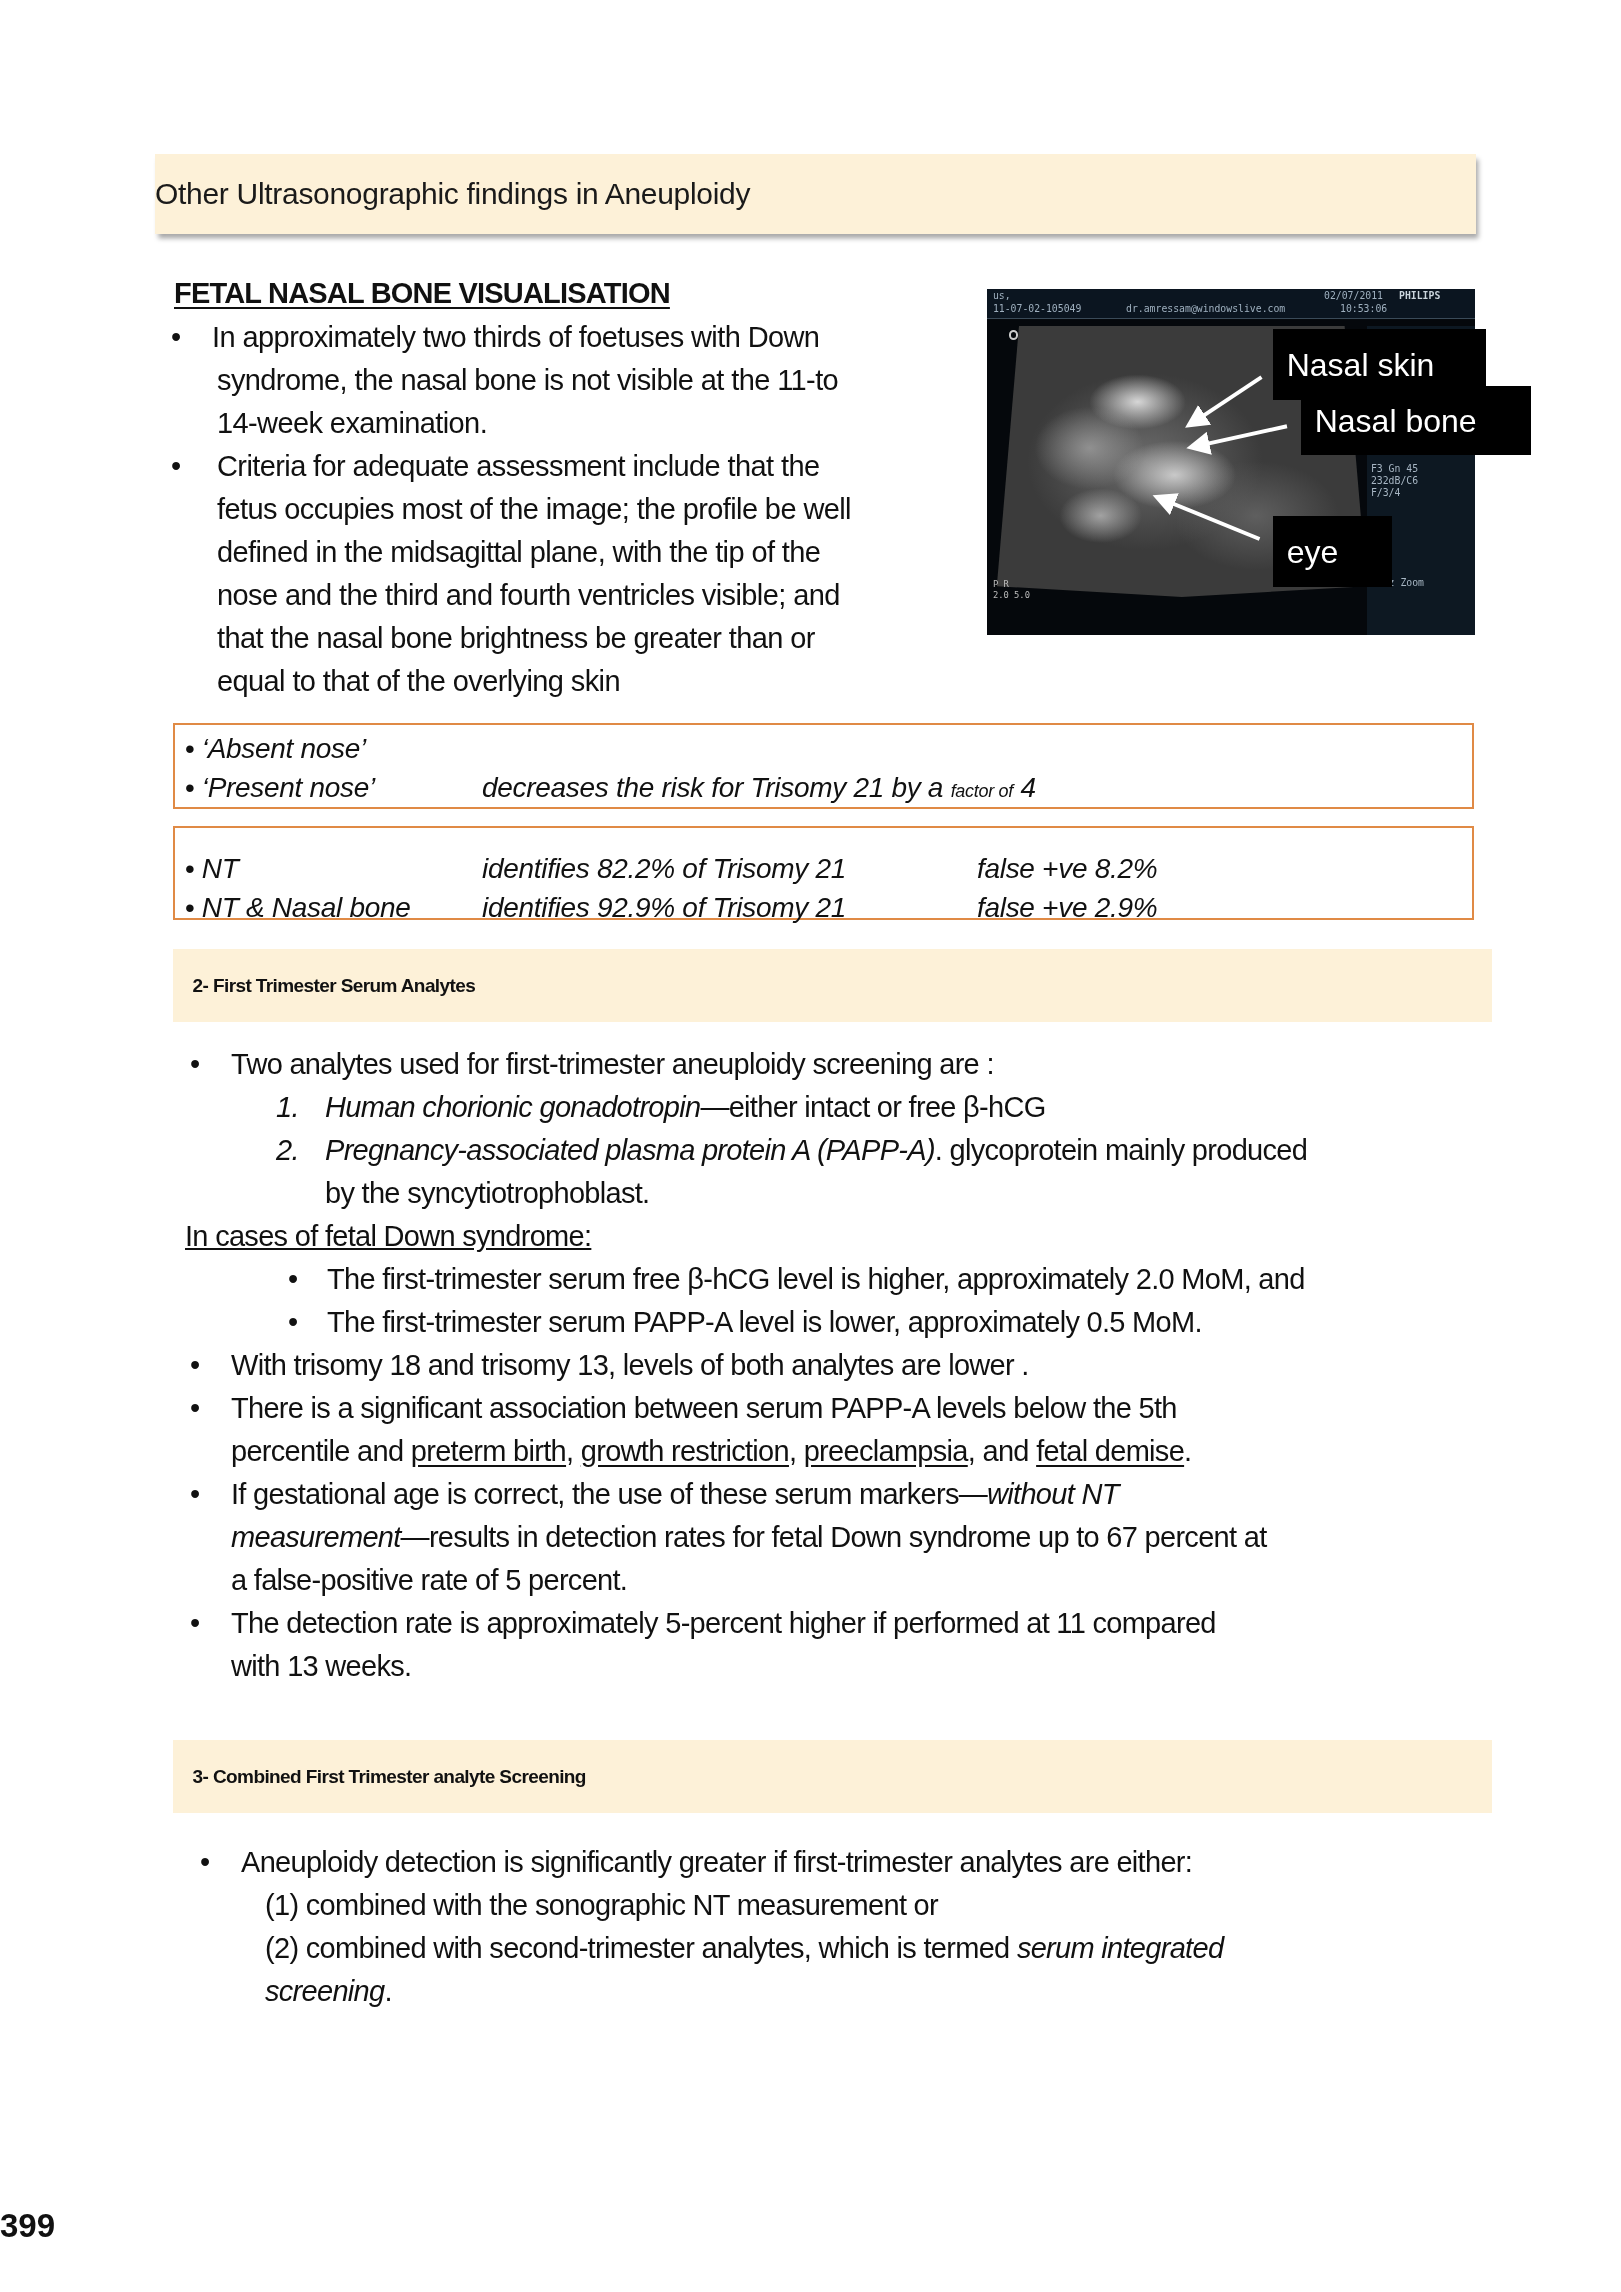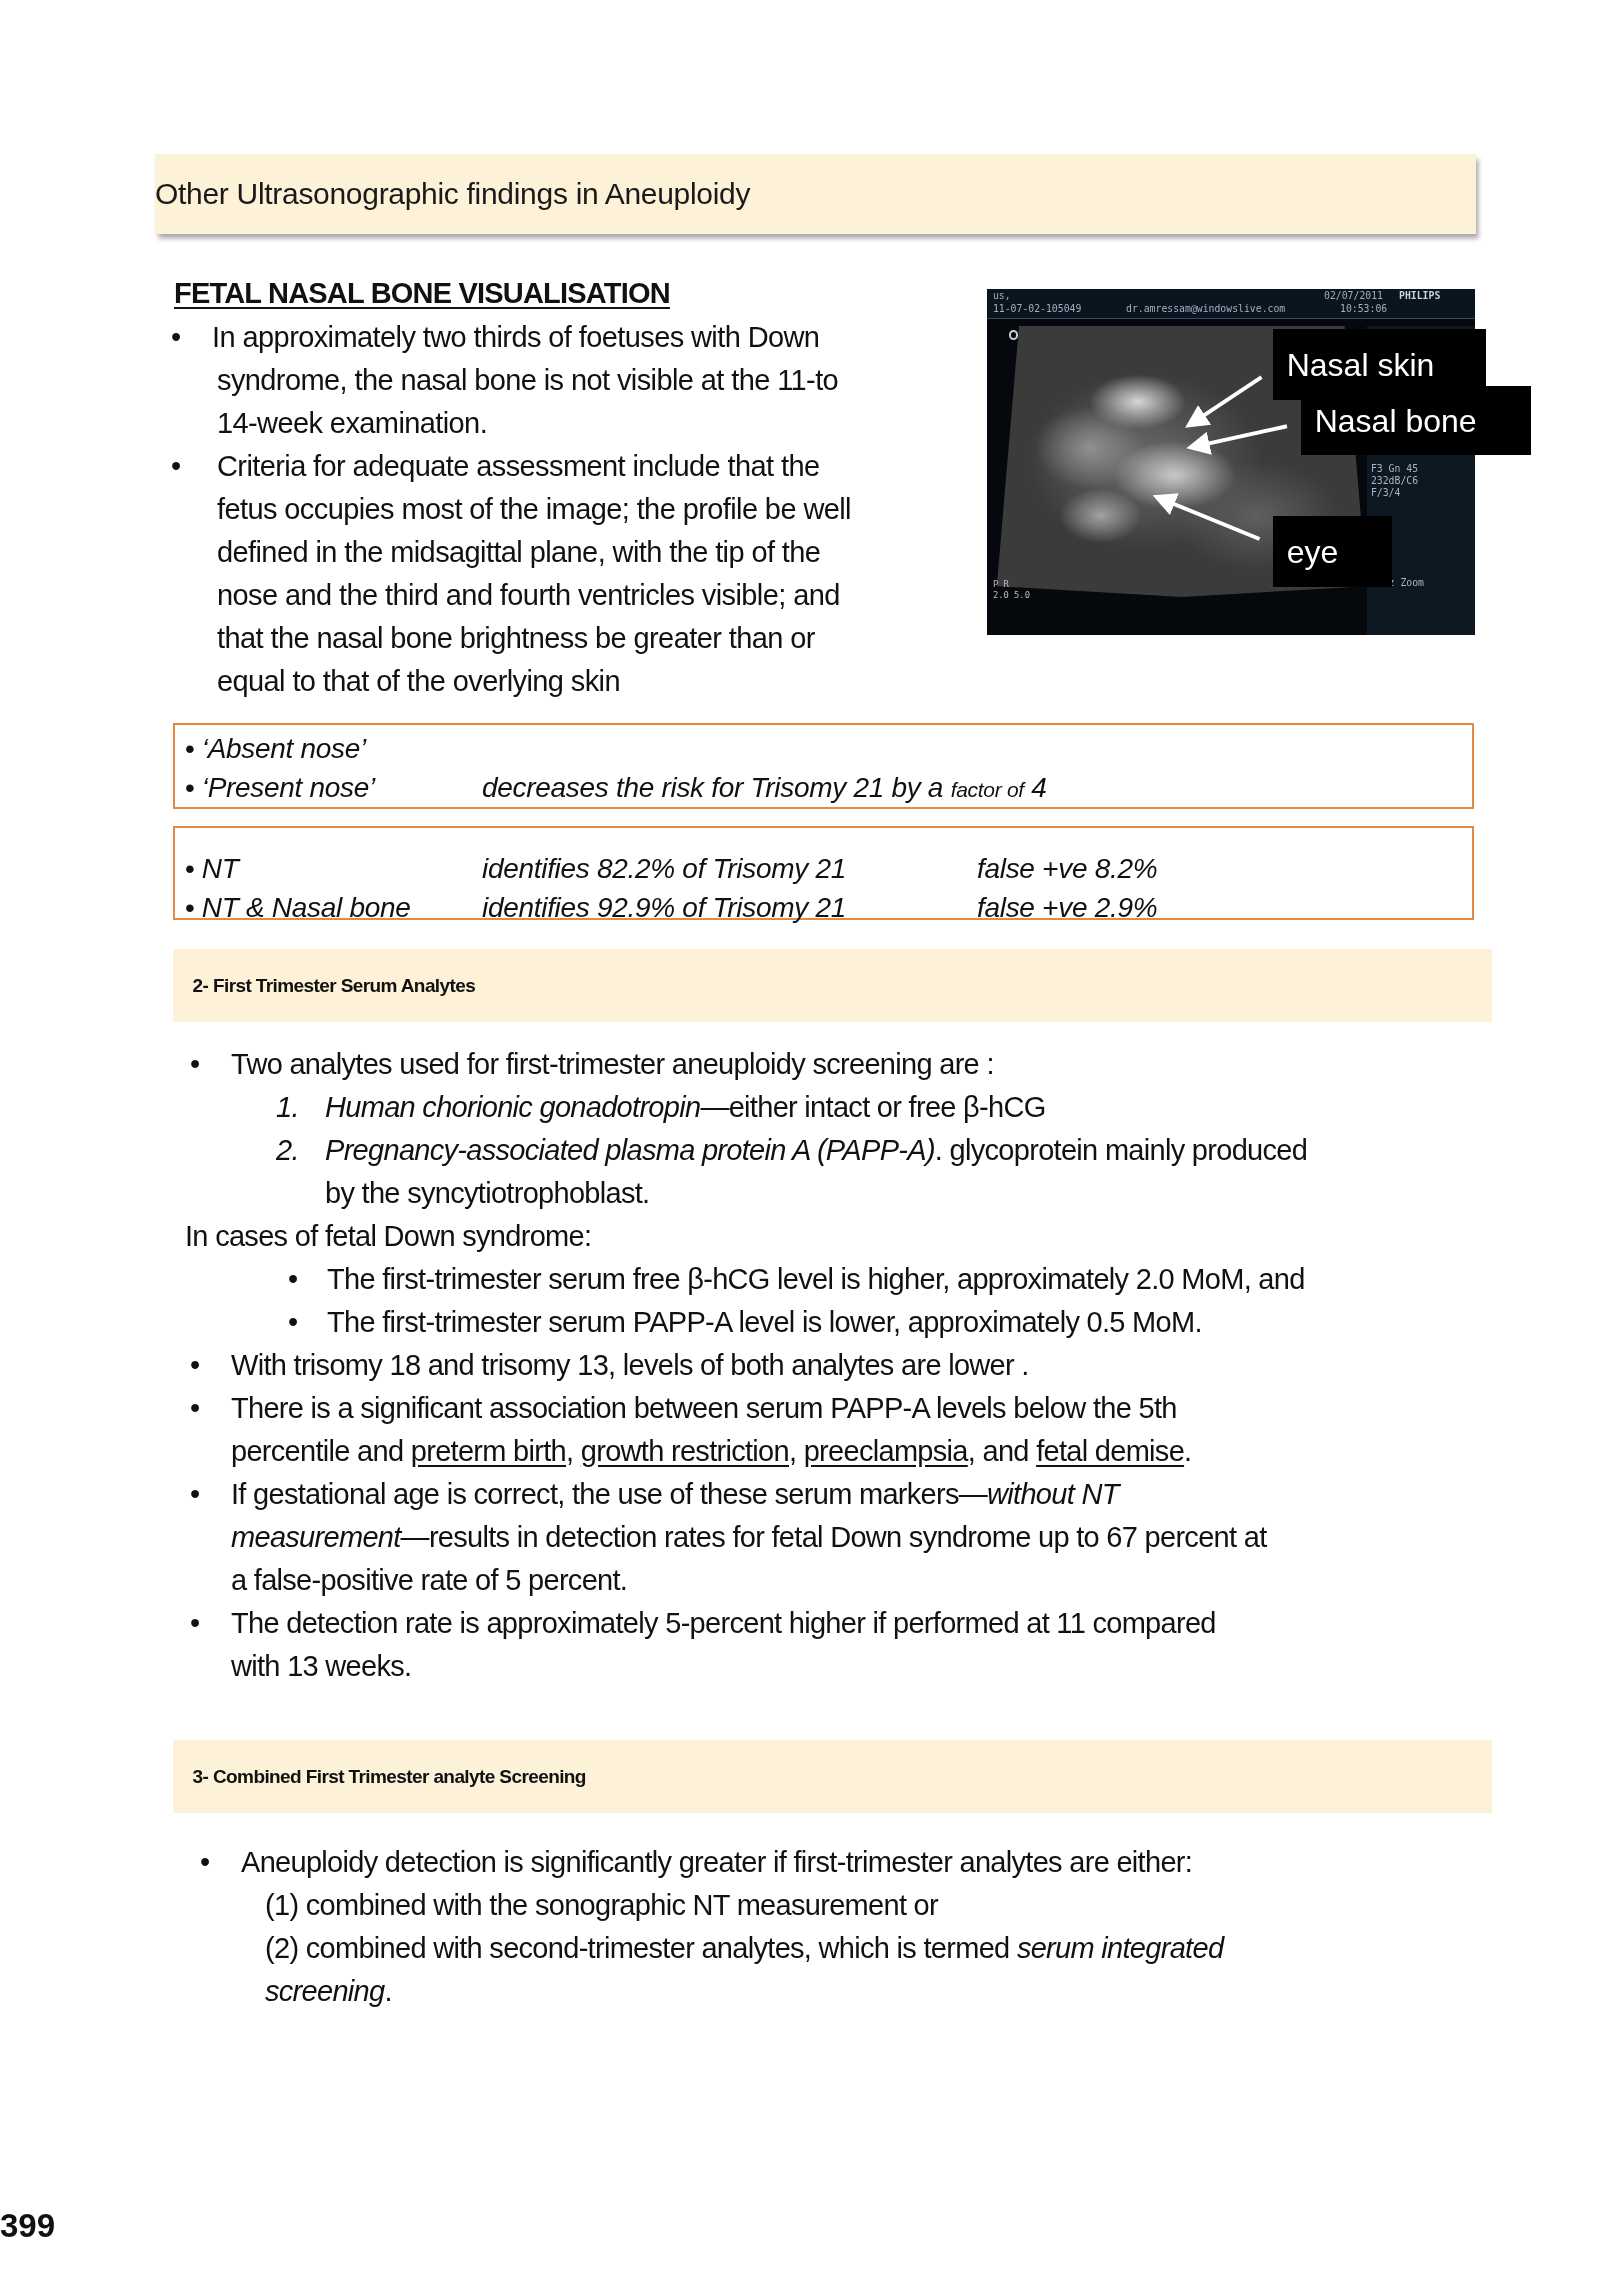--- a/index.html
+++ b/index.html
@@ -47,35 +47,35 @@
     font-size: 32px; padding: 0 13.7px; line-height: 1; display: flex; align-items: center; }
   .us-arrows { position: absolute; left: 0; top: 0; width: 549px; height: 346px; pointer-events: none; }
   .us-small { position: absolute; font-family: "DejaVu Sans Mono", monospace; font-size: 8.8px; color: #bbb; }
 
   .box { position: absolute; left: 173px; width: 1301px; border: 2.9px solid #e08a45;
     font-style: italic; font-size: 28px; letter-spacing: -0.3px; }
   .box .row { position: relative; height: 39px; line-height: 39px; }
   .box .c1 { position: absolute; left: 9.8px; }
   .box .c2 { position: absolute; left: 307px; }
   .box .c3 { position: absolute; left: 802px; }
-  .box .small { font-size: 21px; }
+  .box .small { font-size: 18px; }
 
   .sec-band { position: absolute; left: 173px; width: 1319px; height: 73px;
     background: #fdf1d8; display: flex; align-items: center; padding-left: 19.6px; box-sizing: border-box;
     font-size: 19px; font-weight: bold; letter-spacing: -0.6px; }
 
   .body2 { position: absolute; left: 186px; top: 1043px; width: 1313px; font-size: 29px;
     line-height: 43px; letter-spacing: -0.7px; }
   .li { position: relative; padding-left: 45px; }
   .li .dot { position: absolute; left: 3.9px; }
   .li2 { position: relative; padding-left: 141px; }
   .li2 .dot { position: absolute; left: 102px; }
   .ol { position: relative; padding-left: 139px; }
   .ol .n { position: absolute; left: 90px; font-style: italic; }
-  .plain { padding-left: 8.8px; }
+  .plain { padding-left: 8.8px; text-decoration: underline; }
   .u { text-decoration: underline; text-underline-offset: 3.9px; }
   i { font-style: italic; }
 
   .body3 { position: absolute; left: 196px; top: 1841px; width: 1304px; font-size: 29px;
     line-height: 43px; letter-spacing: -0.7px; }
   .body3 .sub { padding-left: 69px; }
 
   .page-num { position: absolute; left: 0; width: 1521px; top: 2207px; text-align: left;
     font-size: 33px; font-weight: bold; }
 </style>

